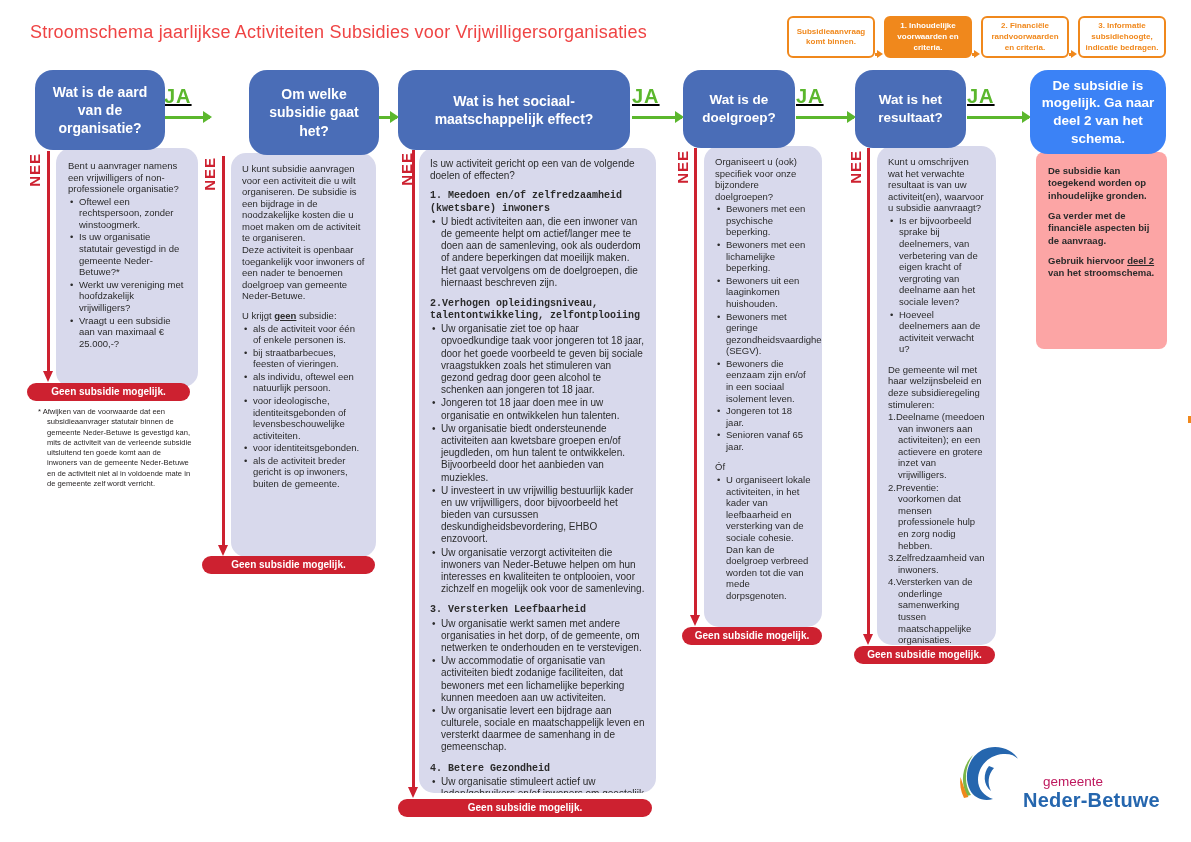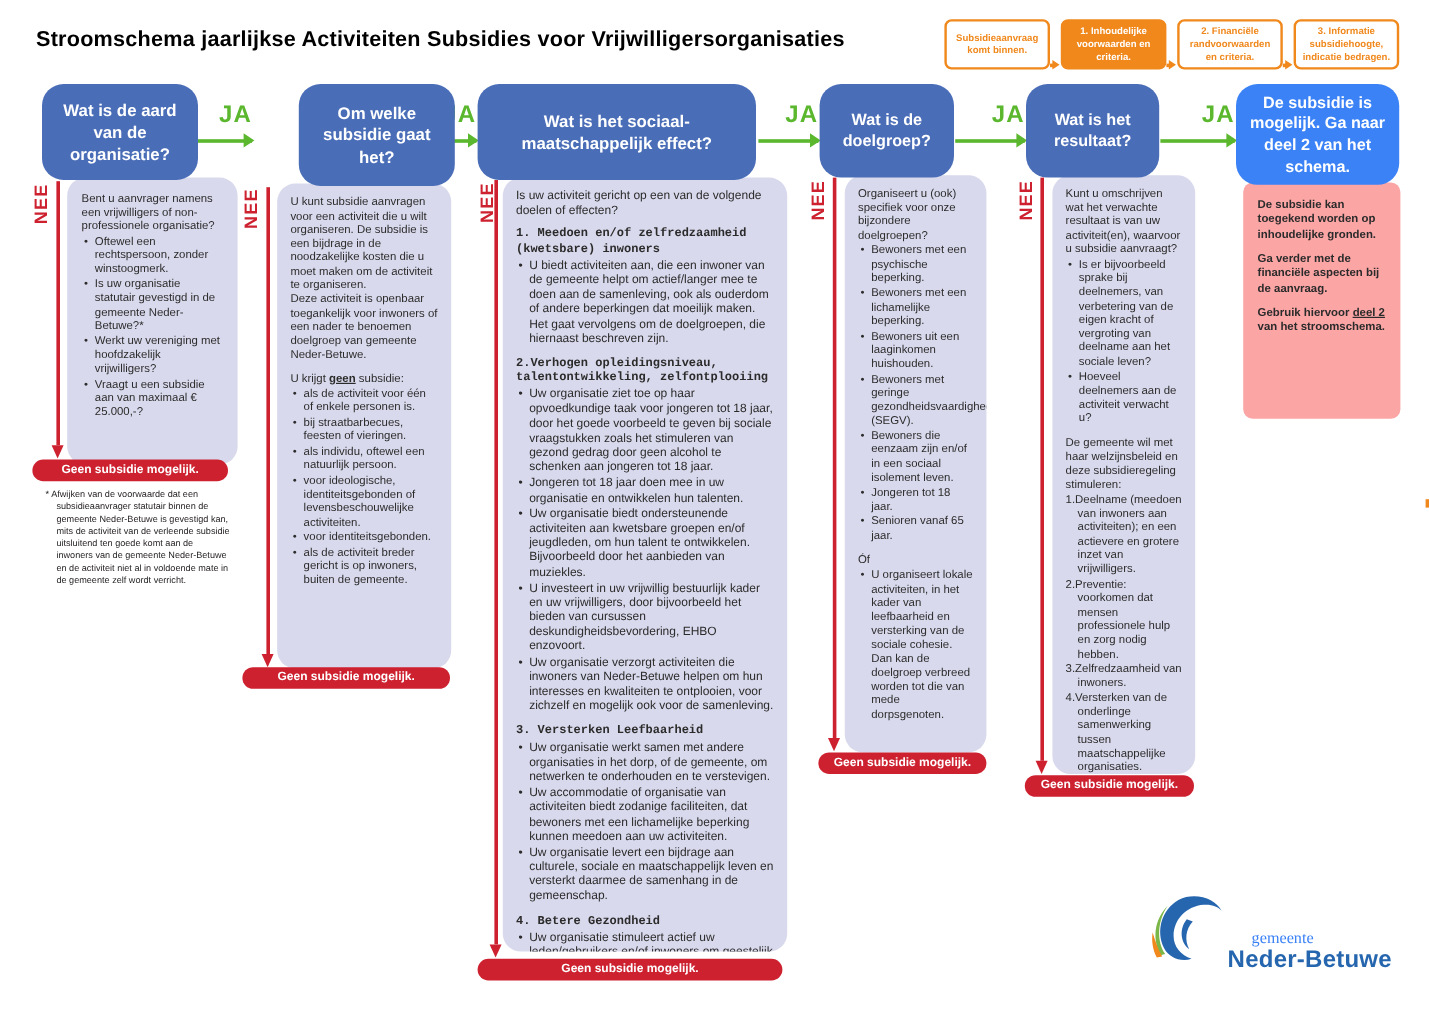--- a/index.html
+++ b/index.html
@@ -1,53 +1,53 @@
 <!DOCTYPE html>
 <html lang="nl"><head>
 <meta charset="utf-8">
 <style>
   *{margin:0;padding:0;box-sizing:border-box;}
   html,body{background:#fff;}
   body{font-family:"Liberation Sans", sans-serif;}
   .canvas{position:relative;width:1191px;height:842px;background:#fff;overflow:hidden;}
   .abs{position:absolute;}
-  .title{font-size:18px;font-weight:bold;color:#000000;letter-spacing:.2px;}
+  .title{font-size:18px;font-weight:normal;color:#ef4444;letter-spacing:.2px;}
   .mini-flow{display:flex;align-items:flex-end;}
   .mini-box{width:88px;min-height:42px;border:2px solid #f0881c;border-radius:6px;color:#f0881c;
     font-size:8px;font-weight:bold;display:flex;align-items:center;justify-content:center;
     text-align:center;padding:3px 5px;line-height:1.35;background:#fff;}
   .mini-box.active{background:#f0881c;color:#fff;}
   .mini-arrow{width:9px;display:flex;align-items:center;position:relative;}
   .mini-arrow::before{content:"";position:absolute;left:0;top:50%;margin-top:-1.5px;width:4px;height:3px;background:#f0881c;}
   .mini-arrow::after{content:"";width:0;height:0;border-left:6px solid #f0881c;border-top:4.5px solid transparent;border-bottom:4.5px solid transparent;margin-left:2px;}
   .qbox{background:#4a6db7;color:#fff;font-weight:bold;border-radius:18px;display:flex;align-items:center;
     justify-content:center;text-align:center;padding:6px 10px;line-height:1.3;z-index:2;}
   .qbox.green{background:#3b82f6;}
-  .ja{text-align:right;z-index:1;}
+  .ja{text-align:left;z-index:1;text-decoration:underline;}
   .ja-t{display:block;color:#5bb72d;font-size:20px;font-weight:bold;line-height:1;letter-spacing:1px;}
   .harrow{margin-top:10px;height:3px;background:#5bb72d;position:relative;}
   .harrow::after{content:"";position:absolute;right:-2px;top:-5px;width:0;height:0;
     border-left:9px solid #5bb72d;border-top:6.5px solid transparent;border-bottom:6.5px solid transparent;}
   .nee{color:#cd2130;font-size:15px;font-weight:bold;writing-mode:vertical-rl;transform:rotate(180deg);letter-spacing:1px;z-index:2;}
   .vline{width:3px;background:#cd2130;z-index:2;}
   .vhead{width:0;height:0;border-left:5.5px solid transparent;border-right:5.5px solid transparent;border-top:11px solid #cd2130;z-index:2;}
   .panel{background:#d8d9ec;border-radius:15px;color:#2b2b2b;padding:10px 11px;line-height:1.22;overflow:hidden;z-index:1;}
   .panel.result{background:#fca5a5;font-weight:bold;border-radius:8px;line-height:1.3;padding:13px 12px;}
   .pill{background:#cd2130;color:#fff;font-weight:bold;font-size:10px;text-align:center;border-radius:10px;height:18px;line-height:18px;z-index:3;}
   .fnote{font-size:7.6px;color:#231f20;line-height:1.35;}
   .fnote .blk-p{padding-left:9px;text-indent:-9px;}
   .blk-p{margin:0;}
   .blk-h{font-weight:bold;font-family:Liberation Mono, monospace;}
   .blk-gap{height:8px;}
   .list{margin:1px 0 0;}
   .li-b{position:relative;padding-left:11px;margin:0 0 1px;}
   .li-b::before{content:"\2022";position:absolute;left:2px;}
   .li-n{padding-left:10px;text-indent:-10px;margin:0 0 1px;}
   .emph{font-weight:bold;text-decoration:underline;}
-  .logo-small{color:#3b82f6;font-size:13.5px;font-family:Liberation Serif, serif;}
+  .logo-small{color:#be185d;font-size:13.5px;}
   .logo-big{color:#2566ae;font-size:20px;font-weight:bold;letter-spacing:.2px;}
   .edge-mark{width:3px;height:7px;background:#f0881c;}
 </style>
 </head>
 <body>
 
 <div class="canvas">
 
   <div class="abs title" style="left:30px;top:22px;width:760px;">Stroomschema jaarlijkse Activiteiten Subsidies voor Vrijwilligersorganisaties</div>
 

